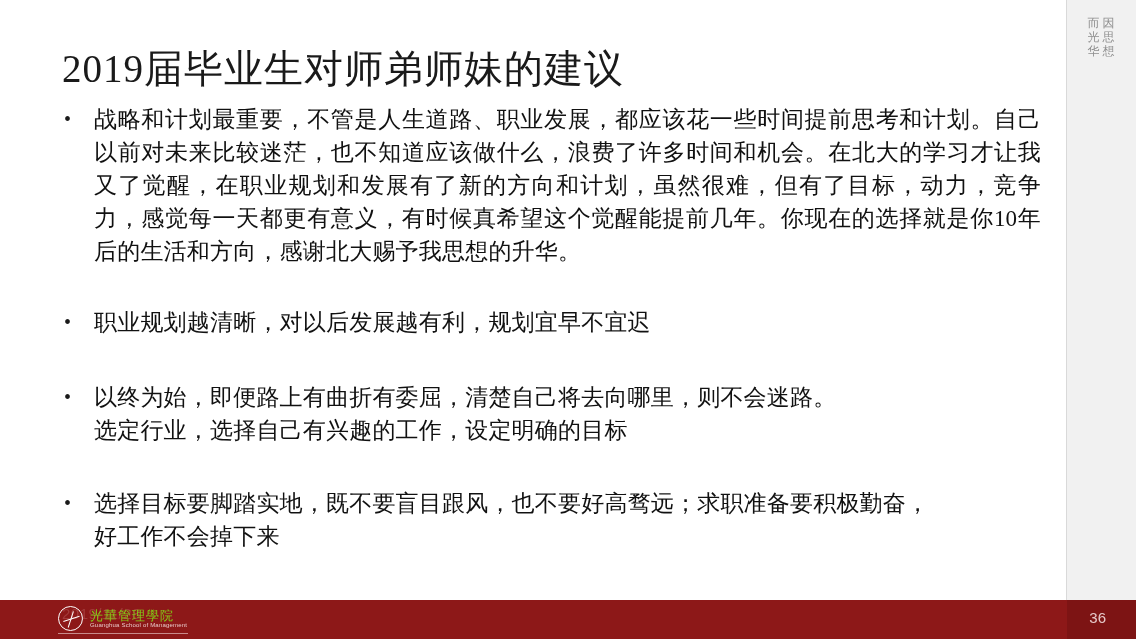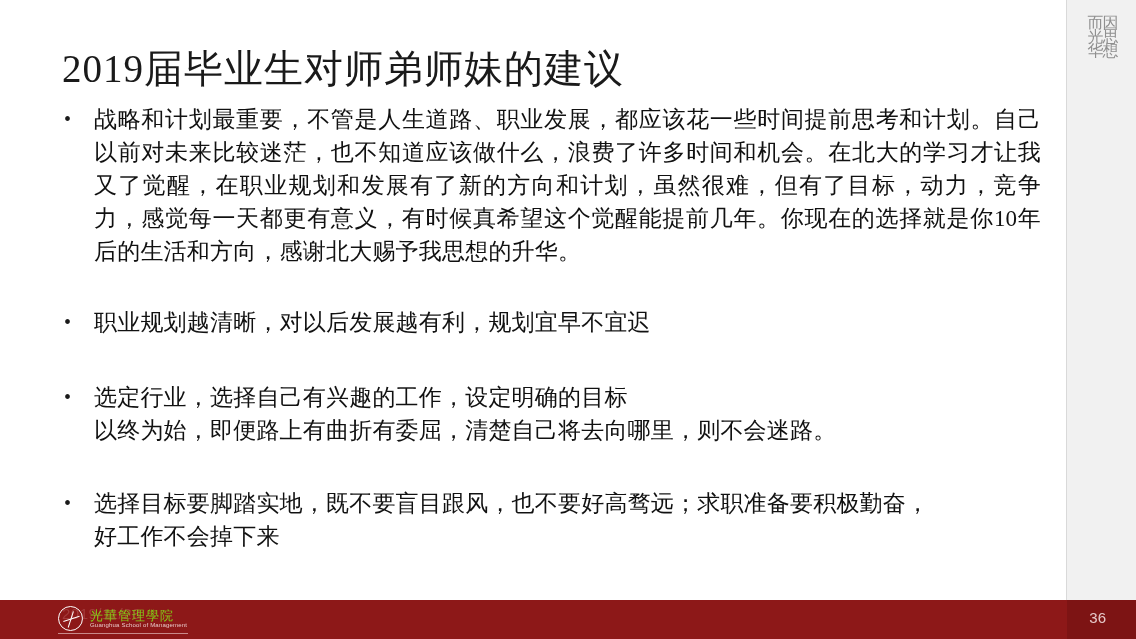--- a/index.html
+++ b/index.html
@@ -34,25 +34,25 @@
     position: absolute;
     top: 16px;
     left: 50%;
     transform: translateX(-50%);
     display: flex;
     flex-direction: row-reverse;
     gap: 2px;
   }
   .strip-col span {
     display: block;
-    font-size: 16px;
+    font-size: 12px;
     line-height: 14px;
     color: #8f8f8f;
     width: 13px;
-    text-align: right;
+    text-align: left;
   }
   
   .content {
     position: absolute;
     left: 0;
     top: 0;
     width: 858px;
     height: 600px;
   }
   .title {
@@ -217,22 +217,22 @@
       </div>
 
       <div class="bullet b2">
         <div class="dot">•</div>
         <div class="body">职业规划越清晰，对以后发展越有利，规划宜早不宜迟</div>
       </div>
 
       <div class="bullet b3">
         <div class="dot">•</div>
         <div class="body">
+          <span class="line2">以终为始，即便路上有曲折有委屈，清楚自己将去向哪里，则不会迷路。</span>
           <span class="line2">选定行业，选择自己有兴趣的工作，设定明确的目标</span>
-          <span class="line2">以终为始，即便路上有曲折有委屈，清楚自己将去向哪里，则不会迷路。</span>
         </div>
       </div>
 
       <div class="bullet b4">
         <div class="dot">•</div>
         <div class="body">
           <span class="line2">选择目标要脚踏实地，既不要盲目跟风，也不要好高骛远；求职准备要积极勤奋，</span>
           <span class="line2">好工作不会掉下来</span>
         </div>
       </div>

